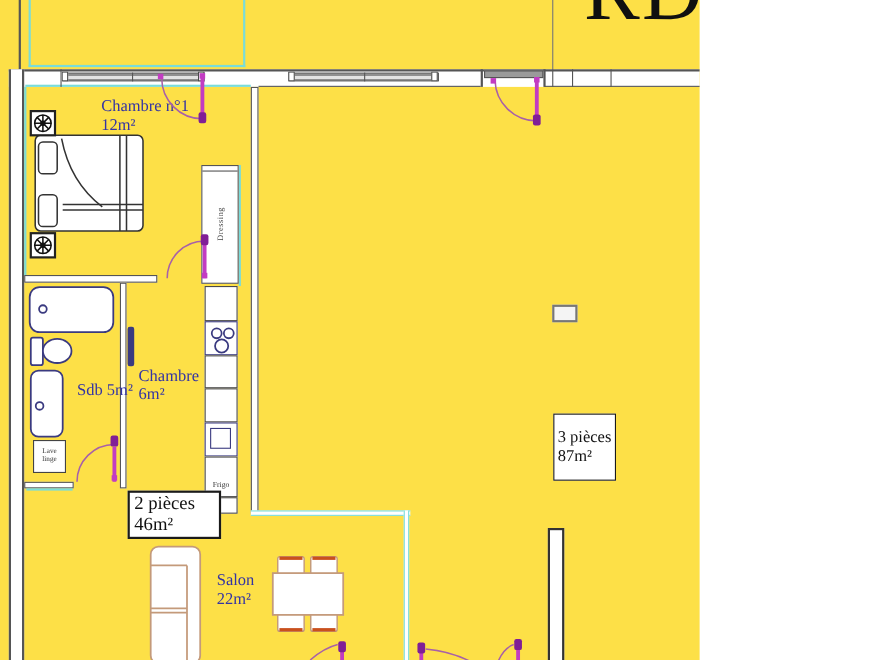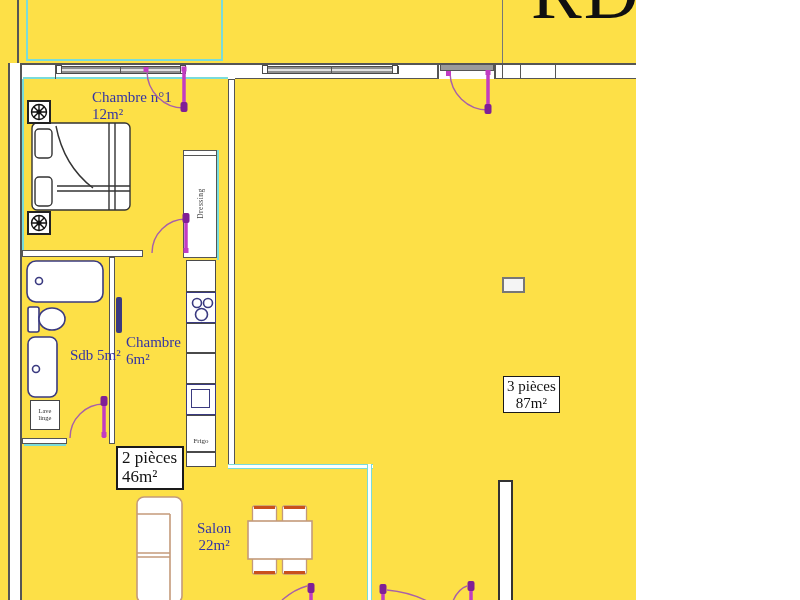--- a/index.html
+++ b/index.html
@@ -9,22 +9,22 @@
   .wallfill{background:#fff;border:1px solid #555;}
   .dark{background:#555;}
   .cyan{background:#7adcd9;}
   .glazeH{background:linear-gradient(to bottom,#8f8f8f 0 2.5px,#e2e2e2 2.5px 4.5px,#8f8f8f 4.5px 8px);
           border:1px solid #4a4a4a;}
   .glazeV{background:linear-gradient(to right,#8f8f8f 0 2.5px,#e2e2e2 2.5px 4.5px,#8f8f8f 4.5px 8px);
           border:1px solid #4a4a4a;}
   .cap{background:#fff;border:1px solid #4a4a4a;}
   .roomlabel{color:#3434a4;font-size:15px;line-height:1.16;white-space:nowrap;}
   .zonebox{background:#fff;border:2px solid #1a1a1a;color:#111;font-size:17px;line-height:1.1;
-           padding:1px 5px 2px 4px;white-space:nowrap;}
-  .zonebox.small{font-size:15px;border-width:1.5px;padding:1px 3px;text-align:center;}
+           padding:1px 22px 2px 4px;white-space:nowrap;}
+  .zonebox.small{font-size:15px;border-width:1.5px;padding:13px 3px;}
   .unit{background:#fff;border:1px solid #4a4a4a;}
   .unit.navy{border:1.5px solid #3a3a80;}
   .tinytext{font-size:7px;color:#333;line-height:1.05;text-align:center;}
   #title{position:absolute;left:531px;top:-46px;font-size:76px;line-height:76px;
          color:#101010;letter-spacing:2px;font-weight:400;white-space:nowrap;}
   #dressing-label{font-size:7.5px;color:#444;letter-spacing:.5px;text-align:center;
                   transform:rotate(-90deg);}
   svg{position:absolute;left:0;top:0;}
 </style>
 </head>
@@ -120,21 +120,21 @@
 
   <div class="abs roomlabel" style="left:92px;top:89px;">
     <div>Chambre n°1</div>
     <div>12m²</div>
   </div>
   <div class="abs roomlabel" style="left:70px;top:347px;">Sdb 5m²</div>
   <div class="abs roomlabel" style="left:126px;top:334px;">
     <div>Chambre</div>
     <div>6m²</div>
   </div>
-  <div class="abs roomlabel" style="left:197px;top:520px;text-align:center;">
+  <div class="abs roomlabel" style="left:197px;top:520px;">
     <div>Salon</div>
     <div>22m²</div>
   </div>
 
   <div class="abs zonebox" style="left:116px;top:446px;">
     <div>2 pièces</div>
     <div>46m²</div>
   </div>
   <div class="abs zonebox small" style="left:503px;top:376px;">
     <div>3 pièces</div>

